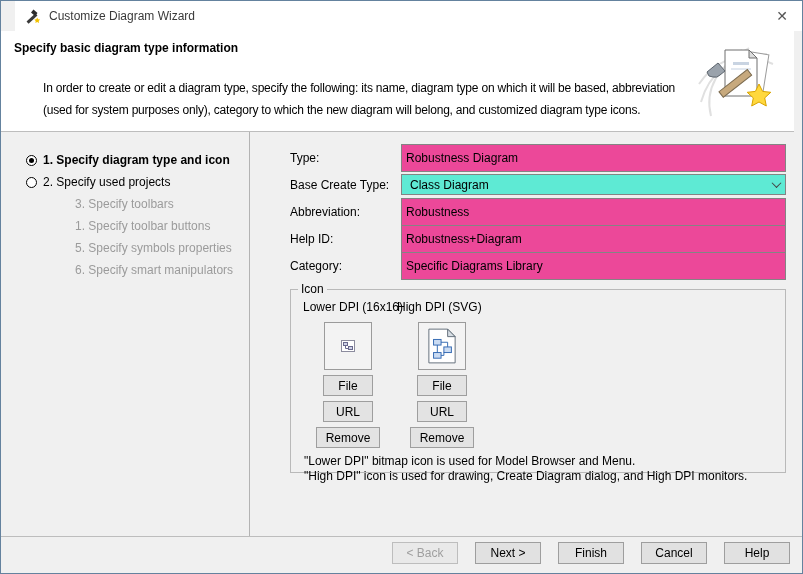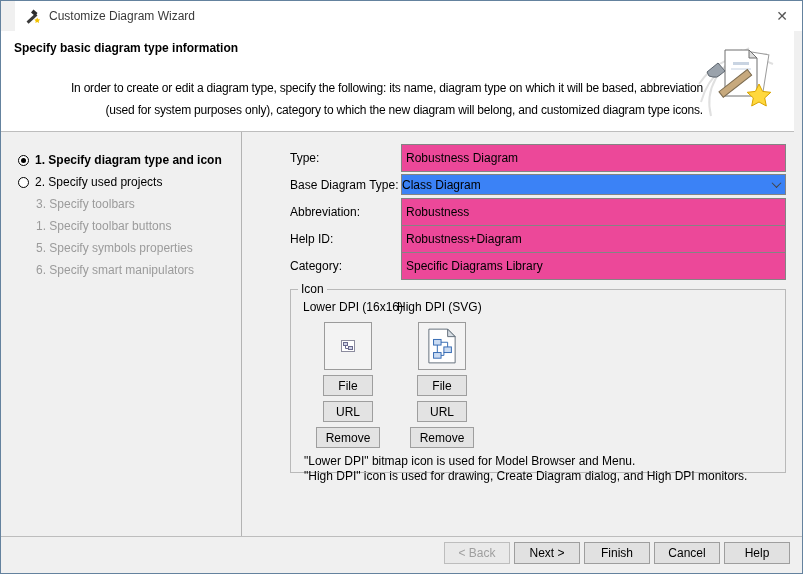--- a/index.html
+++ b/index.html
@@ -10,55 +10,55 @@
     background:#f0f0f0;border:1px solid #64829e;
     font-family:"Liberation Sans","DejaVu Sans",sans-serif;
     font-size:12px;color:#000;overflow:hidden;
   }
   
   .titlebar{position:absolute;top:0;left:0;right:0;height:30px;background:#fff;display:flex;align-items:center;padding:0 6px 0 10px;margin-left:14px;}
   .app-icon{width:16px;height:16px;margin-right:8px;flex:0 0 auto;}
   .title-text{color:#3a3a3a;}
   .close-btn{margin-left:auto;width:28px;height:26px;display:flex;align-items:center;justify-content:center;color:#555;font-size:14px;cursor:default;}
   
-  .header{position:absolute;top:30px;left:0;right:8px;height:101px;background:#fff;border-bottom:1px solid #bdbdbd;text-align:right;}
+  .header{position:absolute;top:30px;left:0;right:8px;height:101px;background:#fff;border-bottom:1px solid #bdbdbd;}
   .header-title{margin:0;position:absolute;left:13px;top:10px;font-size:12px;font-weight:bold;}
   .header-desc{margin:16px;position:absolute;left:26px;top:30px;width:660px;line-height:22px;letter-spacing:-0.2px;}
   .illustration{position:absolute;right:15px;top:9px;width:84px;height:84px;}
   
   .content{position:absolute;top:131px;left:0;right:0;bottom:37px;background:#f0f0f0;}
-  .steps-panel{position:absolute;top:0;left:4px;bottom:0;width:237px;border-right:1px solid #b3b3b3;padding-top:17px;}
+  .steps-panel{position:absolute;top:0;left:12px;bottom:0;width:237px;border-right:1px solid #b3b3b3;padding-top:17px;}
   .step{display:flex;align-items:center;height:22px;padding-left:13px;}
   .radio{width:11px;height:11px;border:1px solid #000;border-radius:50%;background:#fff;margin-right:6px;flex:0 0 auto;position:relative;}
   .radio.checked::after{content:"";position:absolute;left:2px;top:2px;width:5px;height:5px;border-radius:50%;background:#000;}
   .step.active .step-label{font-weight:bold;}
   .step.disabled{padding-left:31px;}
-  .step.disabled .step-label{color:#9b9b9b;}
+  .step.disabled .step-label{color:#9b9b9b;margin-left:31px;}
   
   .form-panel{position:absolute;top:0;left:238px;right:0;bottom:0;padding:15px 16px 0 15px;margin-left:36px;}
   .form-row{display:flex;align-items:center;height:21px;margin-bottom:6px;}
   .form-row label{width:111px;flex:0 0 auto;}
   .textbox{flex:1;height:28px;border:1px solid #848484;background:#ec4899;padding:4px 4px;font:inherit;color:#000;outline:none;}
-  .combobox{flex:1;height:21px;border:1px solid #848484;background:#3b82f6;display:flex;align-items:center;padding-left:0;}
+  .combobox{flex:1;height:21px;border:1px solid #848484;background:#5eead4;display:flex;align-items:center;padding-left:8px;}
   .combo-value{flex:1;}
   .combo-arrow{width:18px;height:100%;display:flex;align-items:center;justify-content:center;}
   .combo-arrow::after{content:"";width:6px;height:6px;border-right:1.2px solid #444;border-bottom:1.2px solid #444;transform:rotate(45deg) translate(-1px,-1px);}
   fieldset.icon-group{margin:4px 0 0 0;border:1px solid #b9b9b9;padding:2px 10px 6px 10px;height:191px;}
   fieldset.icon-group legend{padding:0 3px;margin-left:-3px;}
   .icon-cols{display:flex;}
   .icon-col{width:94px;display:flex;flex-direction:column;align-items:center;}
   .col-label{align-self:flex-start;margin:2px 0 8px 2px;white-space:nowrap;}
   .preview{width:48px;height:48px;border:1px solid #9b9b9b;background:#f3f3f3;display:flex;align-items:center;justify-content:center;}
   .btn{font:inherit;color:#000;background:#e3e3e3;border:1px solid #9e9e9e;height:21px;display:flex;align-items:center;justify-content:center;cursor:default;padding:0;}
   .btn.small{width:50px;margin-top:5px;}
   .btn.remove{width:64px;margin-top:5px;}
   .note{margin:0 0 0 3px;line-height:15px;}
   .note.first{margin-top:6px;}
   
-  .footer{position:absolute;left:0;right:0;bottom:0;height:37px;border-top:1px solid #bdbdbd;display:flex;align-items:center;justify-content:flex-end;gap:4px;padding:0 12px 4px 0;background:#f0f0f0;}
+  .footer{position:absolute;left:0;right:0;bottom:0;height:37px;border-top:1px solid #bdbdbd;display:flex;align-items:center;justify-content:flex-end;gap:17px;padding:0 12px 4px 0;background:#f0f0f0;}
   .footer .btn{width:66px;height:22px;background:#e1e1e1;border-color:#9e9e9e;}
   .footer .btn.disabled{color:#9f9f9f;border-color:#bdbdbd;background:#e9e9e9;}
 </style>
 </head>
 <body>
 
 <div class="window">
 
   <div class="titlebar">
     <span class="app-icon">
@@ -122,21 +122,21 @@
     </div>
 
     <div class="form-panel">
 
       <div class="form-row">
         <label>Type:</label>
         <input class="textbox" type="text" value="Robustness Diagram" style="">
       </div>
 
       <div class="form-row">
-        <label>Base Diagram Type:</label>
+        <label>Base Create Type:</label>
         <div class="combobox">
           <span class="combo-value">Class Diagram</span>
           <span class="combo-arrow"></span>
         </div>
       </div>
 
       <div class="form-row">
         <label>Abbreviation:</label>
         <input class="textbox" type="text" value="Robustness" style="">
       </div>

